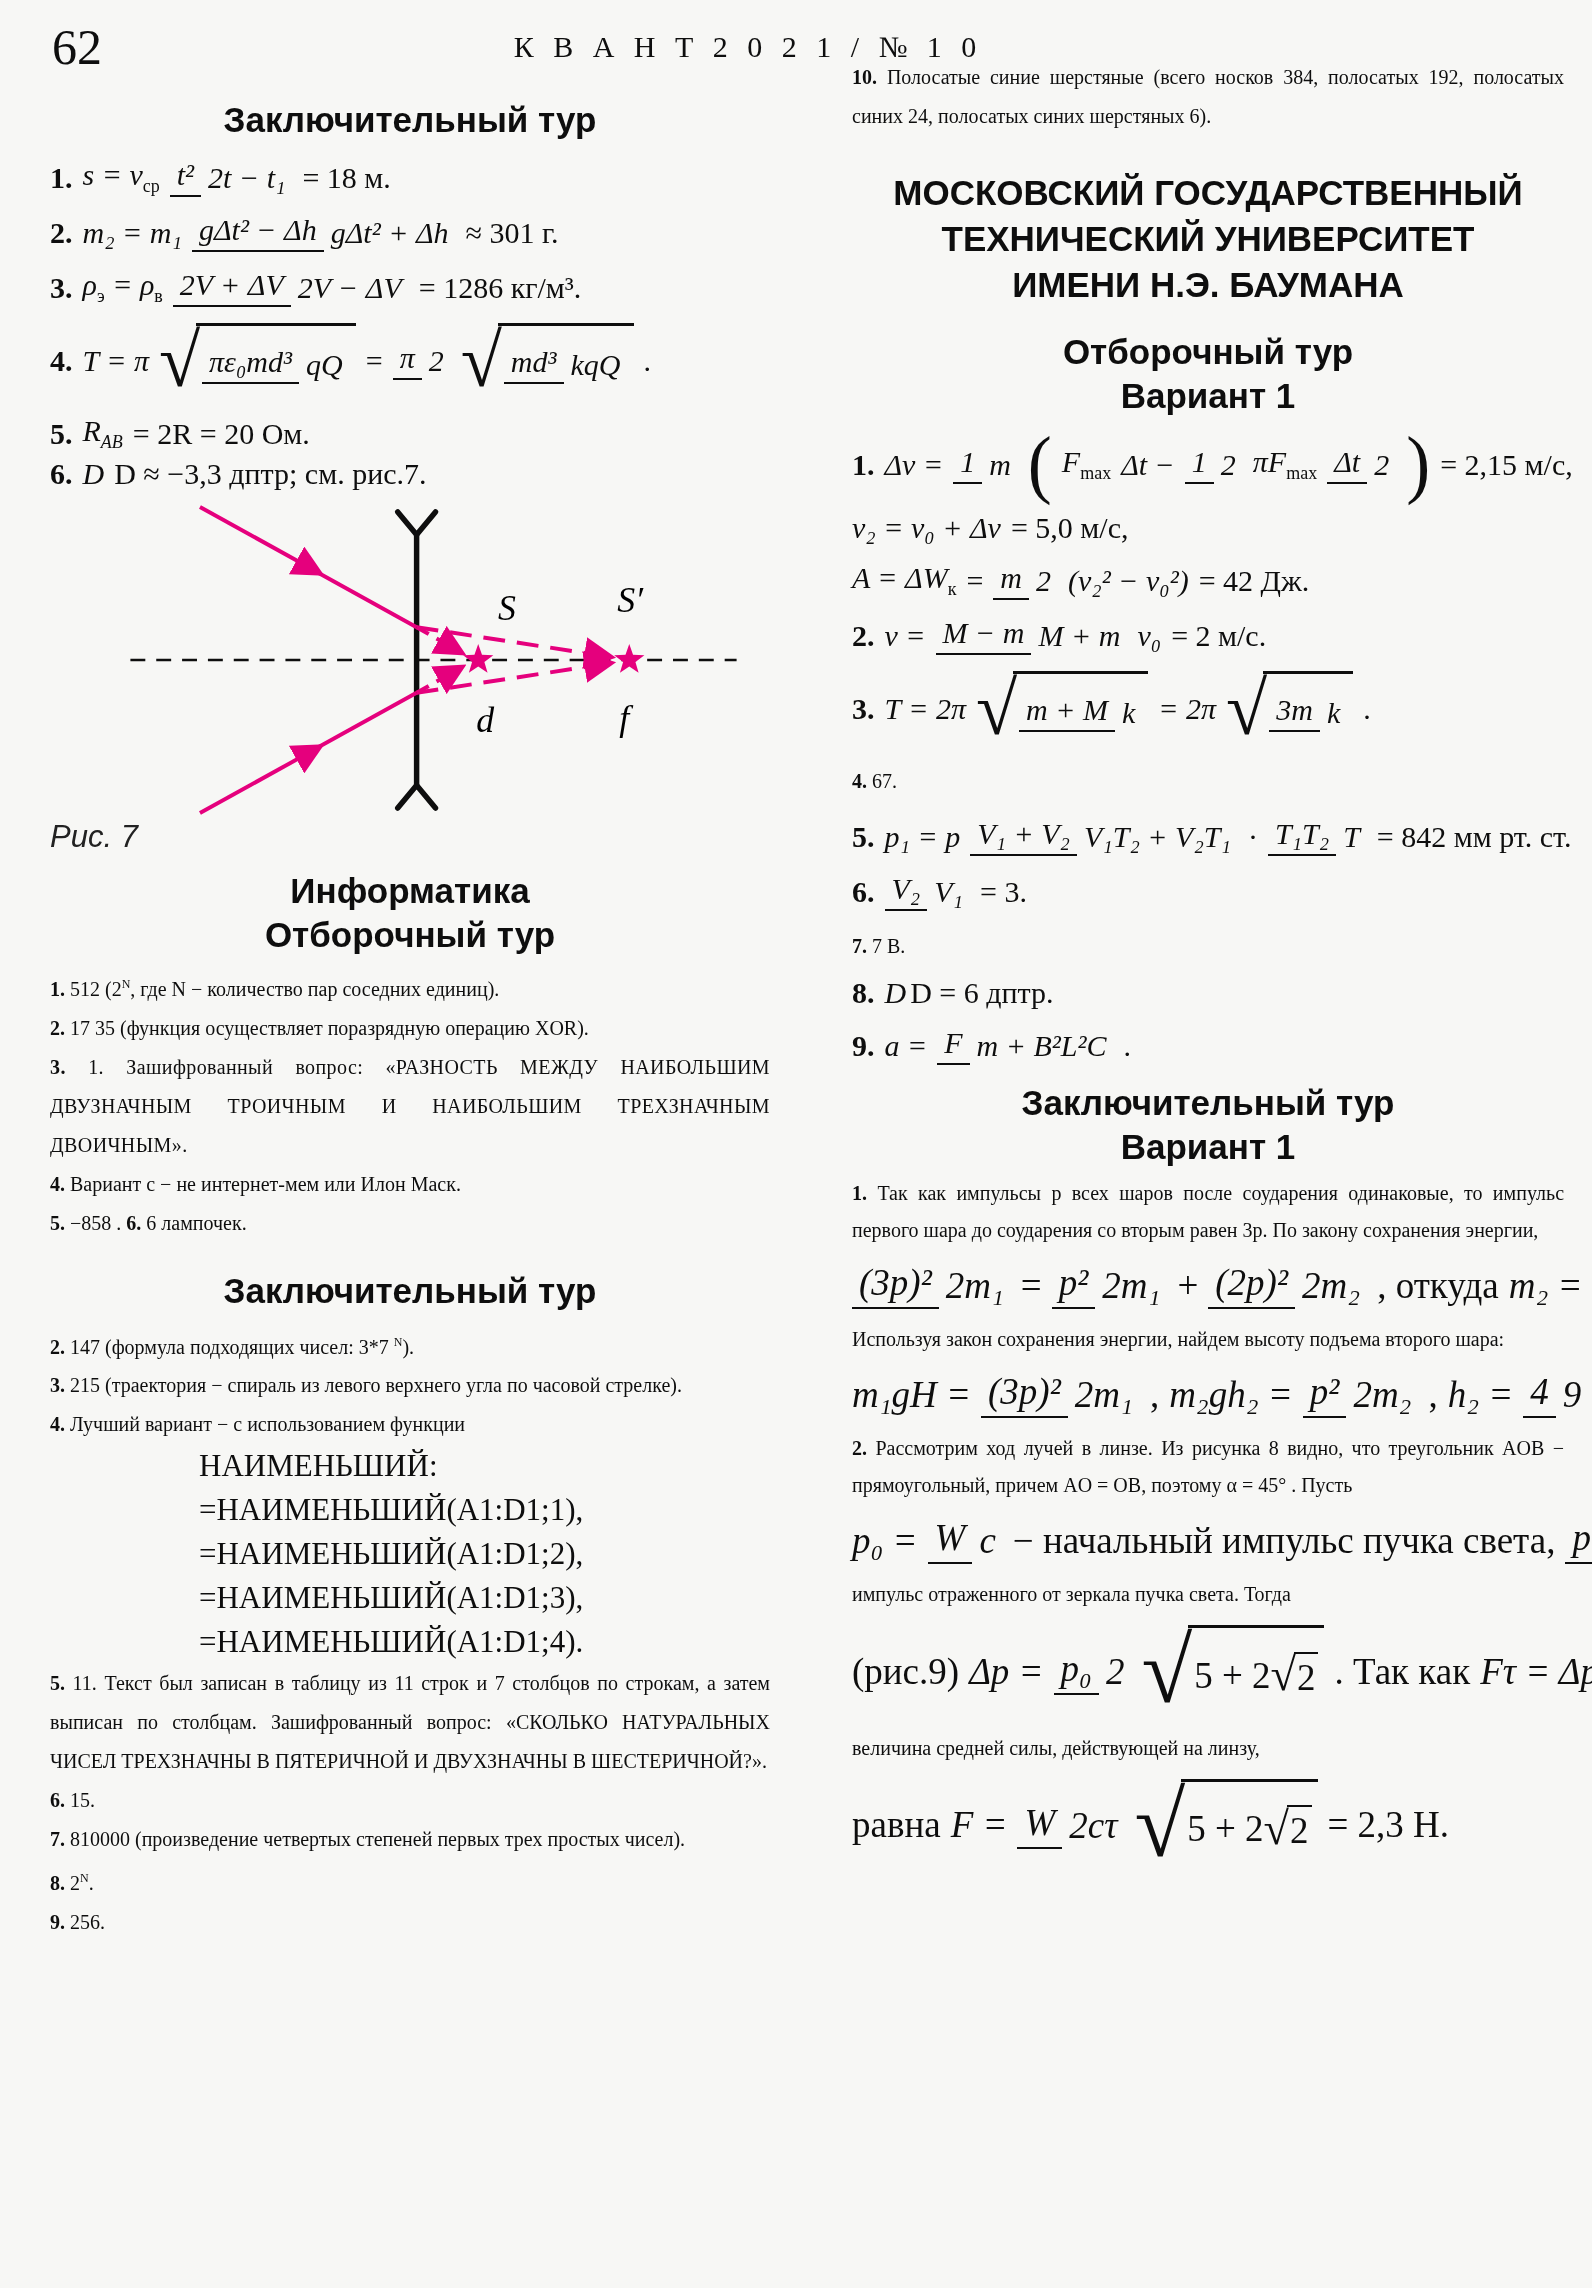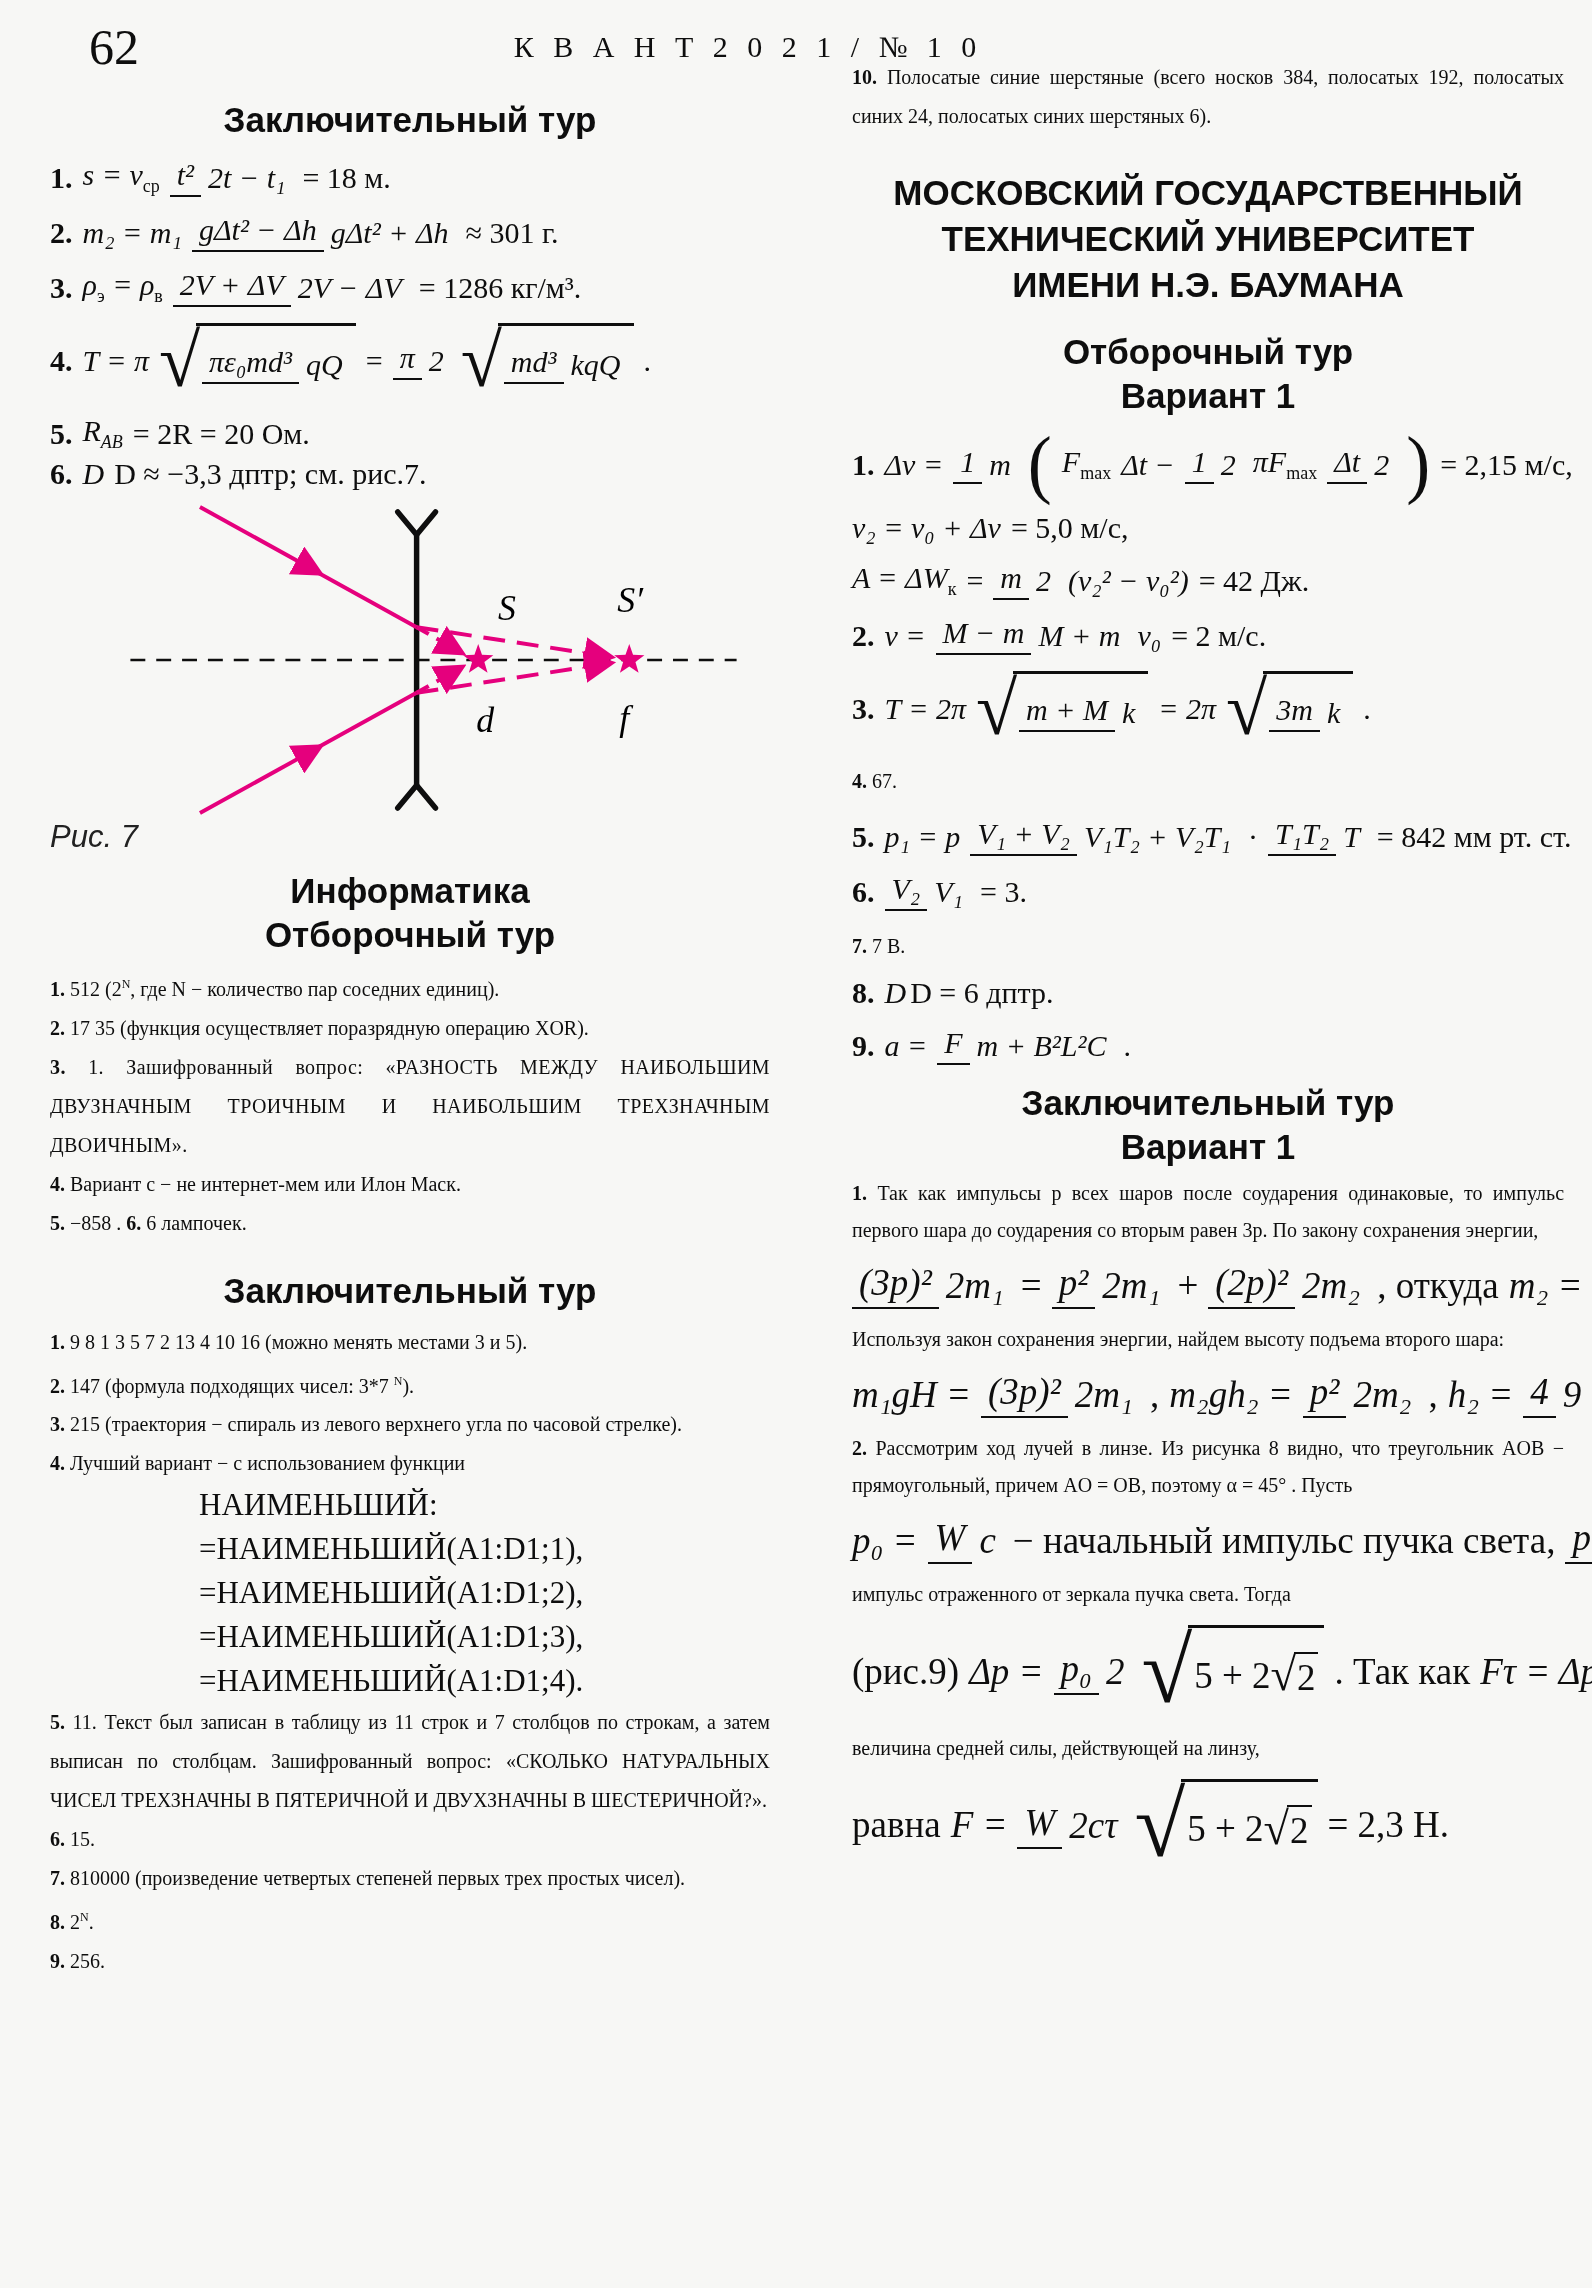--- a/index.html
+++ b/index.html
@@ -1,21 +1,21 @@
 <!DOCTYPE html>
 <html><head>
 <meta charset="utf-8">
 <style>
   html,body{margin:0;padding:0;}
   body{
     width:1592px;height:2289px;position:relative;overflow:hidden;
     background:#f7f7f5;color:#0e0e0e;
     font-family:"Liberation Serif", serif;
   }
-  .pagehead-num{position:absolute;left:52px;top:18px;font-size:50px;margin-left:37px;}
+  .pagehead-num{position:absolute;left:52px;top:18px;font-size:50px;}
   .pagehead-title{position:absolute;left:0;top:30px;width:1496px;text-align:center;
     font-size:30px;letter-spacing:6px;}
   .col{position:absolute;}
   .col-left{left:50px;top:92px;width:720px;}
   .col-right{left:852px;top:58px;width:712px;}
   .shead{font-family:"Liberation Sans", sans-serif;font-weight:bold;font-size:35px;
     text-align:center;margin:6px 0 10px;line-height:44px;}
   .shead.mt{margin-top:26px;}
   .ti{font-size:20px;line-height:39px;text-align:justify;margin:0;}
   .no{font-weight:bold;font-style:normal;}
@@ -176,21 +176,20 @@
   <div class="shead" style="margin:0 0 8px">Отборочный тур</div>
 
   <p class="ti"><b class="no">1.</b> <span>512 (2</span><sup>N</sup><span>, где N − количество пар соседних единиц).</span></p>
   <p class="ti"><b class="no">2.</b> <span>17 35 (функция осуществляет поразрядную операцию XOR).</span></p>
   <p class="ti" style="letter-spacing:0.02em"><b class="no">3.</b> <span>1. Зашифрованный вопрос: «РАЗНОСТЬ МЕЖДУ НАИБОЛЬШИМ ДВУЗНАЧНЫМ ТРОИЧНЫМ И НАИБОЛЬШИМ ТРЕХЗНАЧНЫМ ДВОИЧНЫМ».</span></p>
   <p class="ti"><b class="no">4.</b> <span>Вариант c − не интернет-мем или Илон Маск.</span></p>
   <p class="ti"><b class="no">5.</b><span> −858 . </span><b class="no">6.</b><span> 6 лампочек.</span></p>
 
   <div class="shead mt">Заключительный тур</div>
 
-  <p class="ti"><b class="no">1.</b> <span>9 8 1 3 5 7 2 13 4 10 16 (можно менять местами 3 и 5).</span></p>
   <p class="ti"><b class="no">2.</b> <span>147 (формула подходящих чисел: 3*7 </span><sup>N</sup><span>).</span></p>
   <p class="ti"><b class="no">3.</b> <span>215 (траектория − спираль из левого верхнего угла по часовой стрелке).</span></p>
   <p class="ti"><b class="no">4.</b> <span>Лучший вариант − с использованием функции</span></p>
   <div class="ind">
     <div>НАИМЕНЬШИЙ:</div>
     <div>=НАИМЕНЬШИЙ(А1:D1;1),</div>
     <div>=НАИМЕНЬШИЙ(А1:D1;2),</div>
     <div>=НАИМЕНЬШИЙ(А1:D1;3),</div>
     <div>=НАИМЕНЬШИЙ(А1:D1;4).</div>
   </div>

